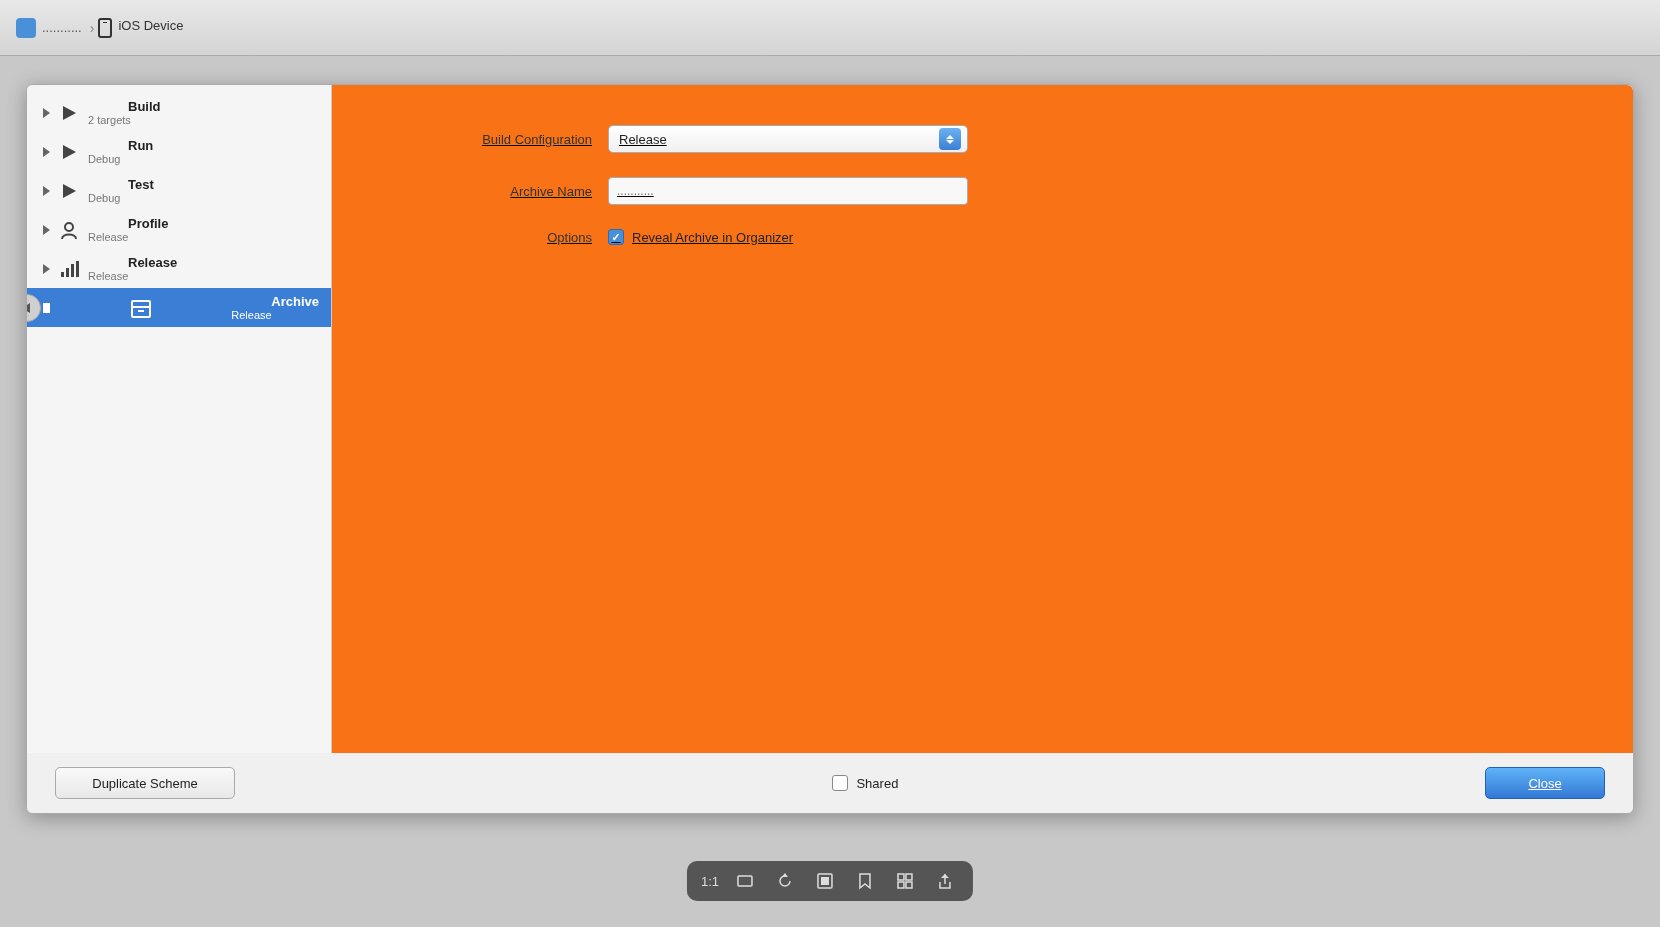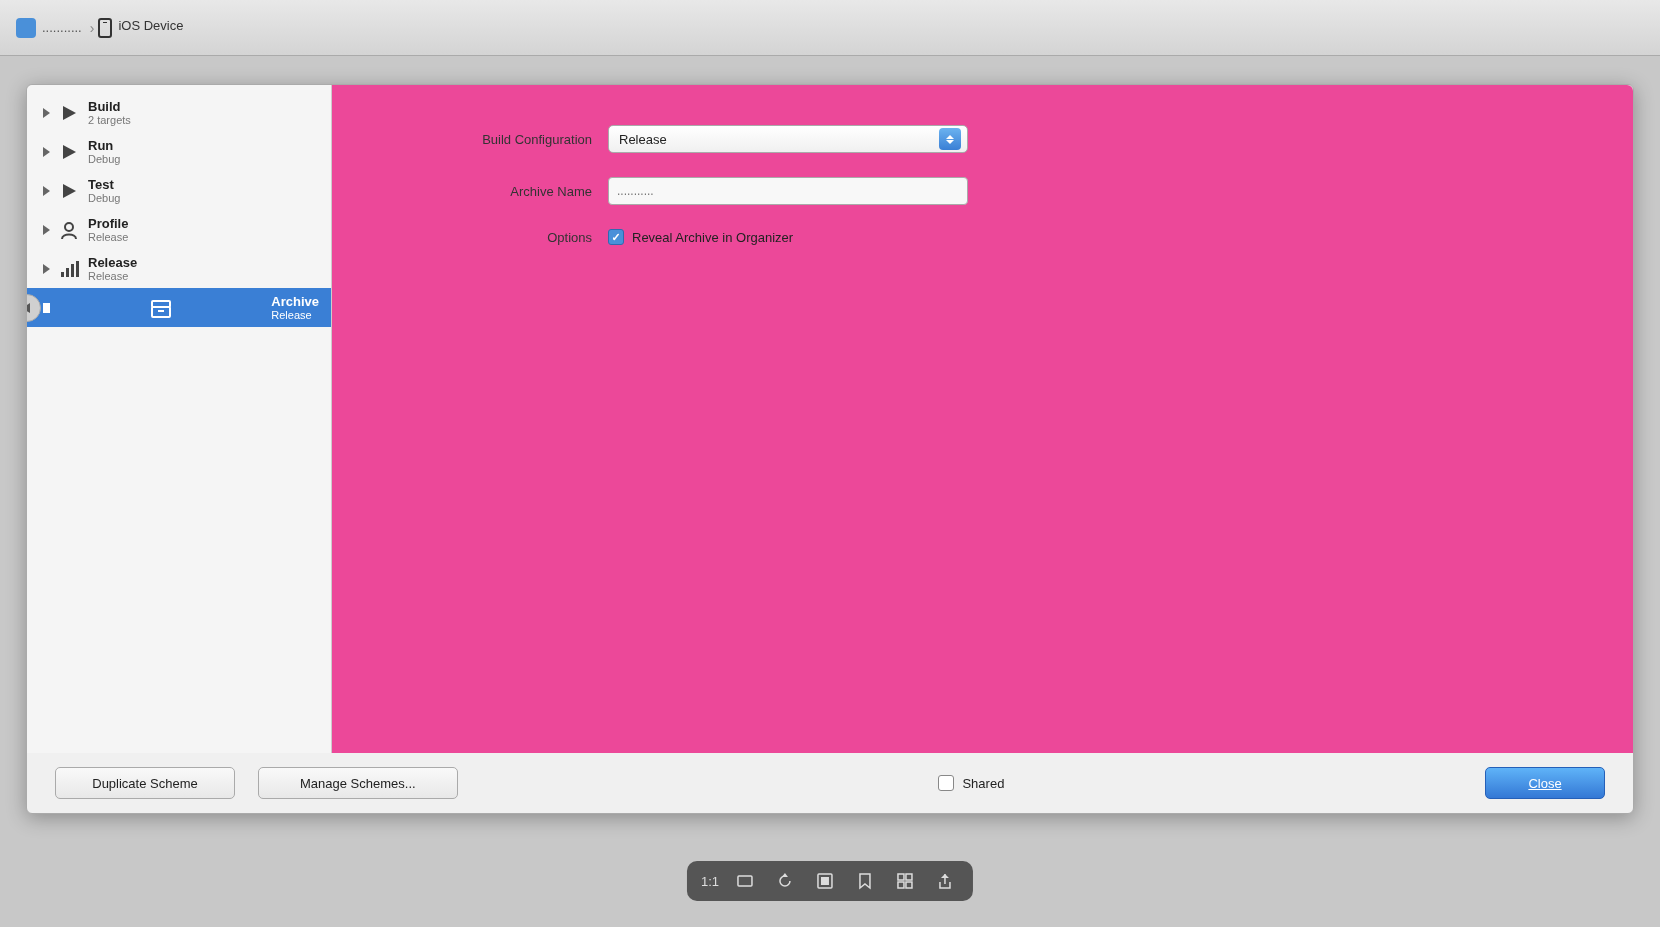--- a/index.html
+++ b/index.html
@@ -134,20 +134,21 @@
     }
 
     .item-text {
       display: flex;
       flex-direction: column;
     }
     .item-name {
       font-size: 13px;
       font-weight: 600;
       color: #222;
+      margin-left: 40px;
     }
     .item-sub {
       font-size: 11px;
       color: #777;
     }
 
     
     .back-btn {
       position: absolute;
       left: -14px;
@@ -169,25 +170,26 @@
       height: 0;
       border-top: 5px solid transparent;
       border-bottom: 5px solid transparent;
       border-right: 8px solid #555;
       margin-right: 2px;
     }
 
     
     .content {
       flex: 1;
-      background: #ec4899;
+      background: #f97316;
       padding: 0;
       border-radius: 0 6px 0 0;
       display: flex;
       flex-direction: column;
+      text-decoration: underline;
     }
 
     .content-inner {
       flex: 1;
       padding: 40px 60px;
     }
 
     .form-row {
       display: flex;
       align-items: center;
@@ -545,21 +547,20 @@
         </div>
 
       </div>
     </div>
 
   </div>
 
   <div class="dialog-footer">
     <button class="btn" style="width:180px;">Duplicate Scheme</button>
     &nbsp;&nbsp;&nbsp;
-    <button class="btn" style="width:200px; margin-left:12px;">Manage Schemes...</button>
 
     <div style="flex:1; display:flex; align-items:center; justify-content:center;">
       <div class="shared-wrapper">
         <div class="shared-checkbox"></div>
         <span class="shared-label">Shared</span>
       </div>
     </div>
 
     <button class="btn btn-primary" style="width:120px;text-decoration:underline;">Close</button>
   </div>

